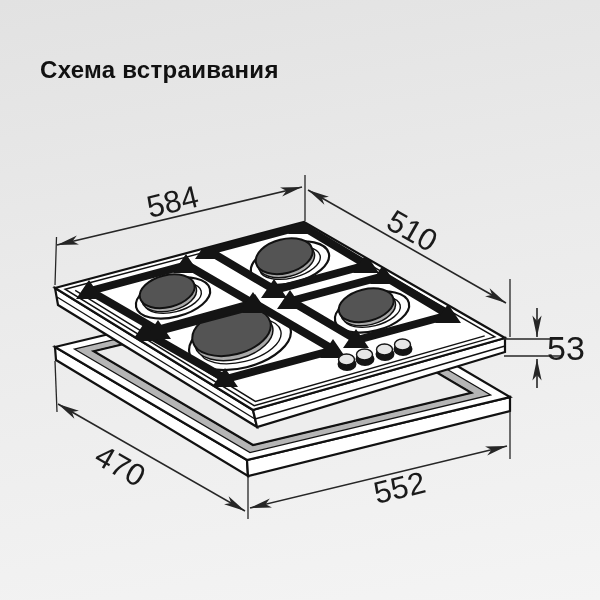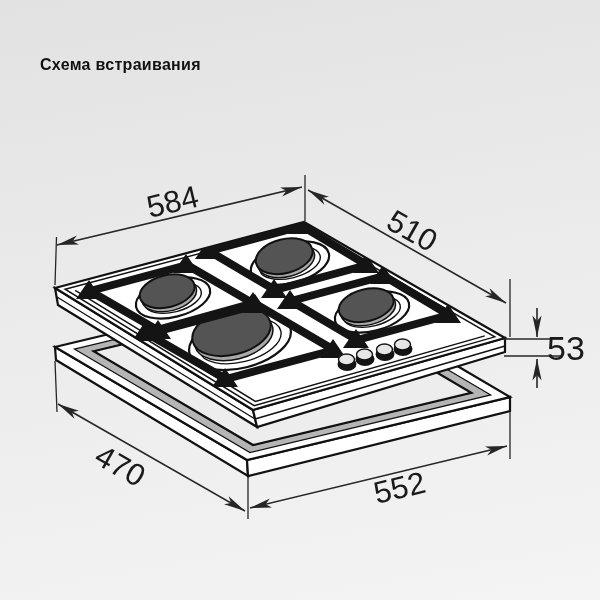--- a/index.html
+++ b/index.html
@@ -15,21 +15,21 @@
   }
   .page {
     position: relative;
     width: 600px;
     height: 600px;
   }
   .title {
     position: absolute;
     left: 40px;
     top: 56px;
-    font-size: 16px;
+    font-size: 24px;
     font-weight: bold;
     letter-spacing: 0.3px;
     color: #111111;
   }
   svg.drawing {
     position: absolute;
     left: 0;
     top: 0;
   }
   .dim-label {

